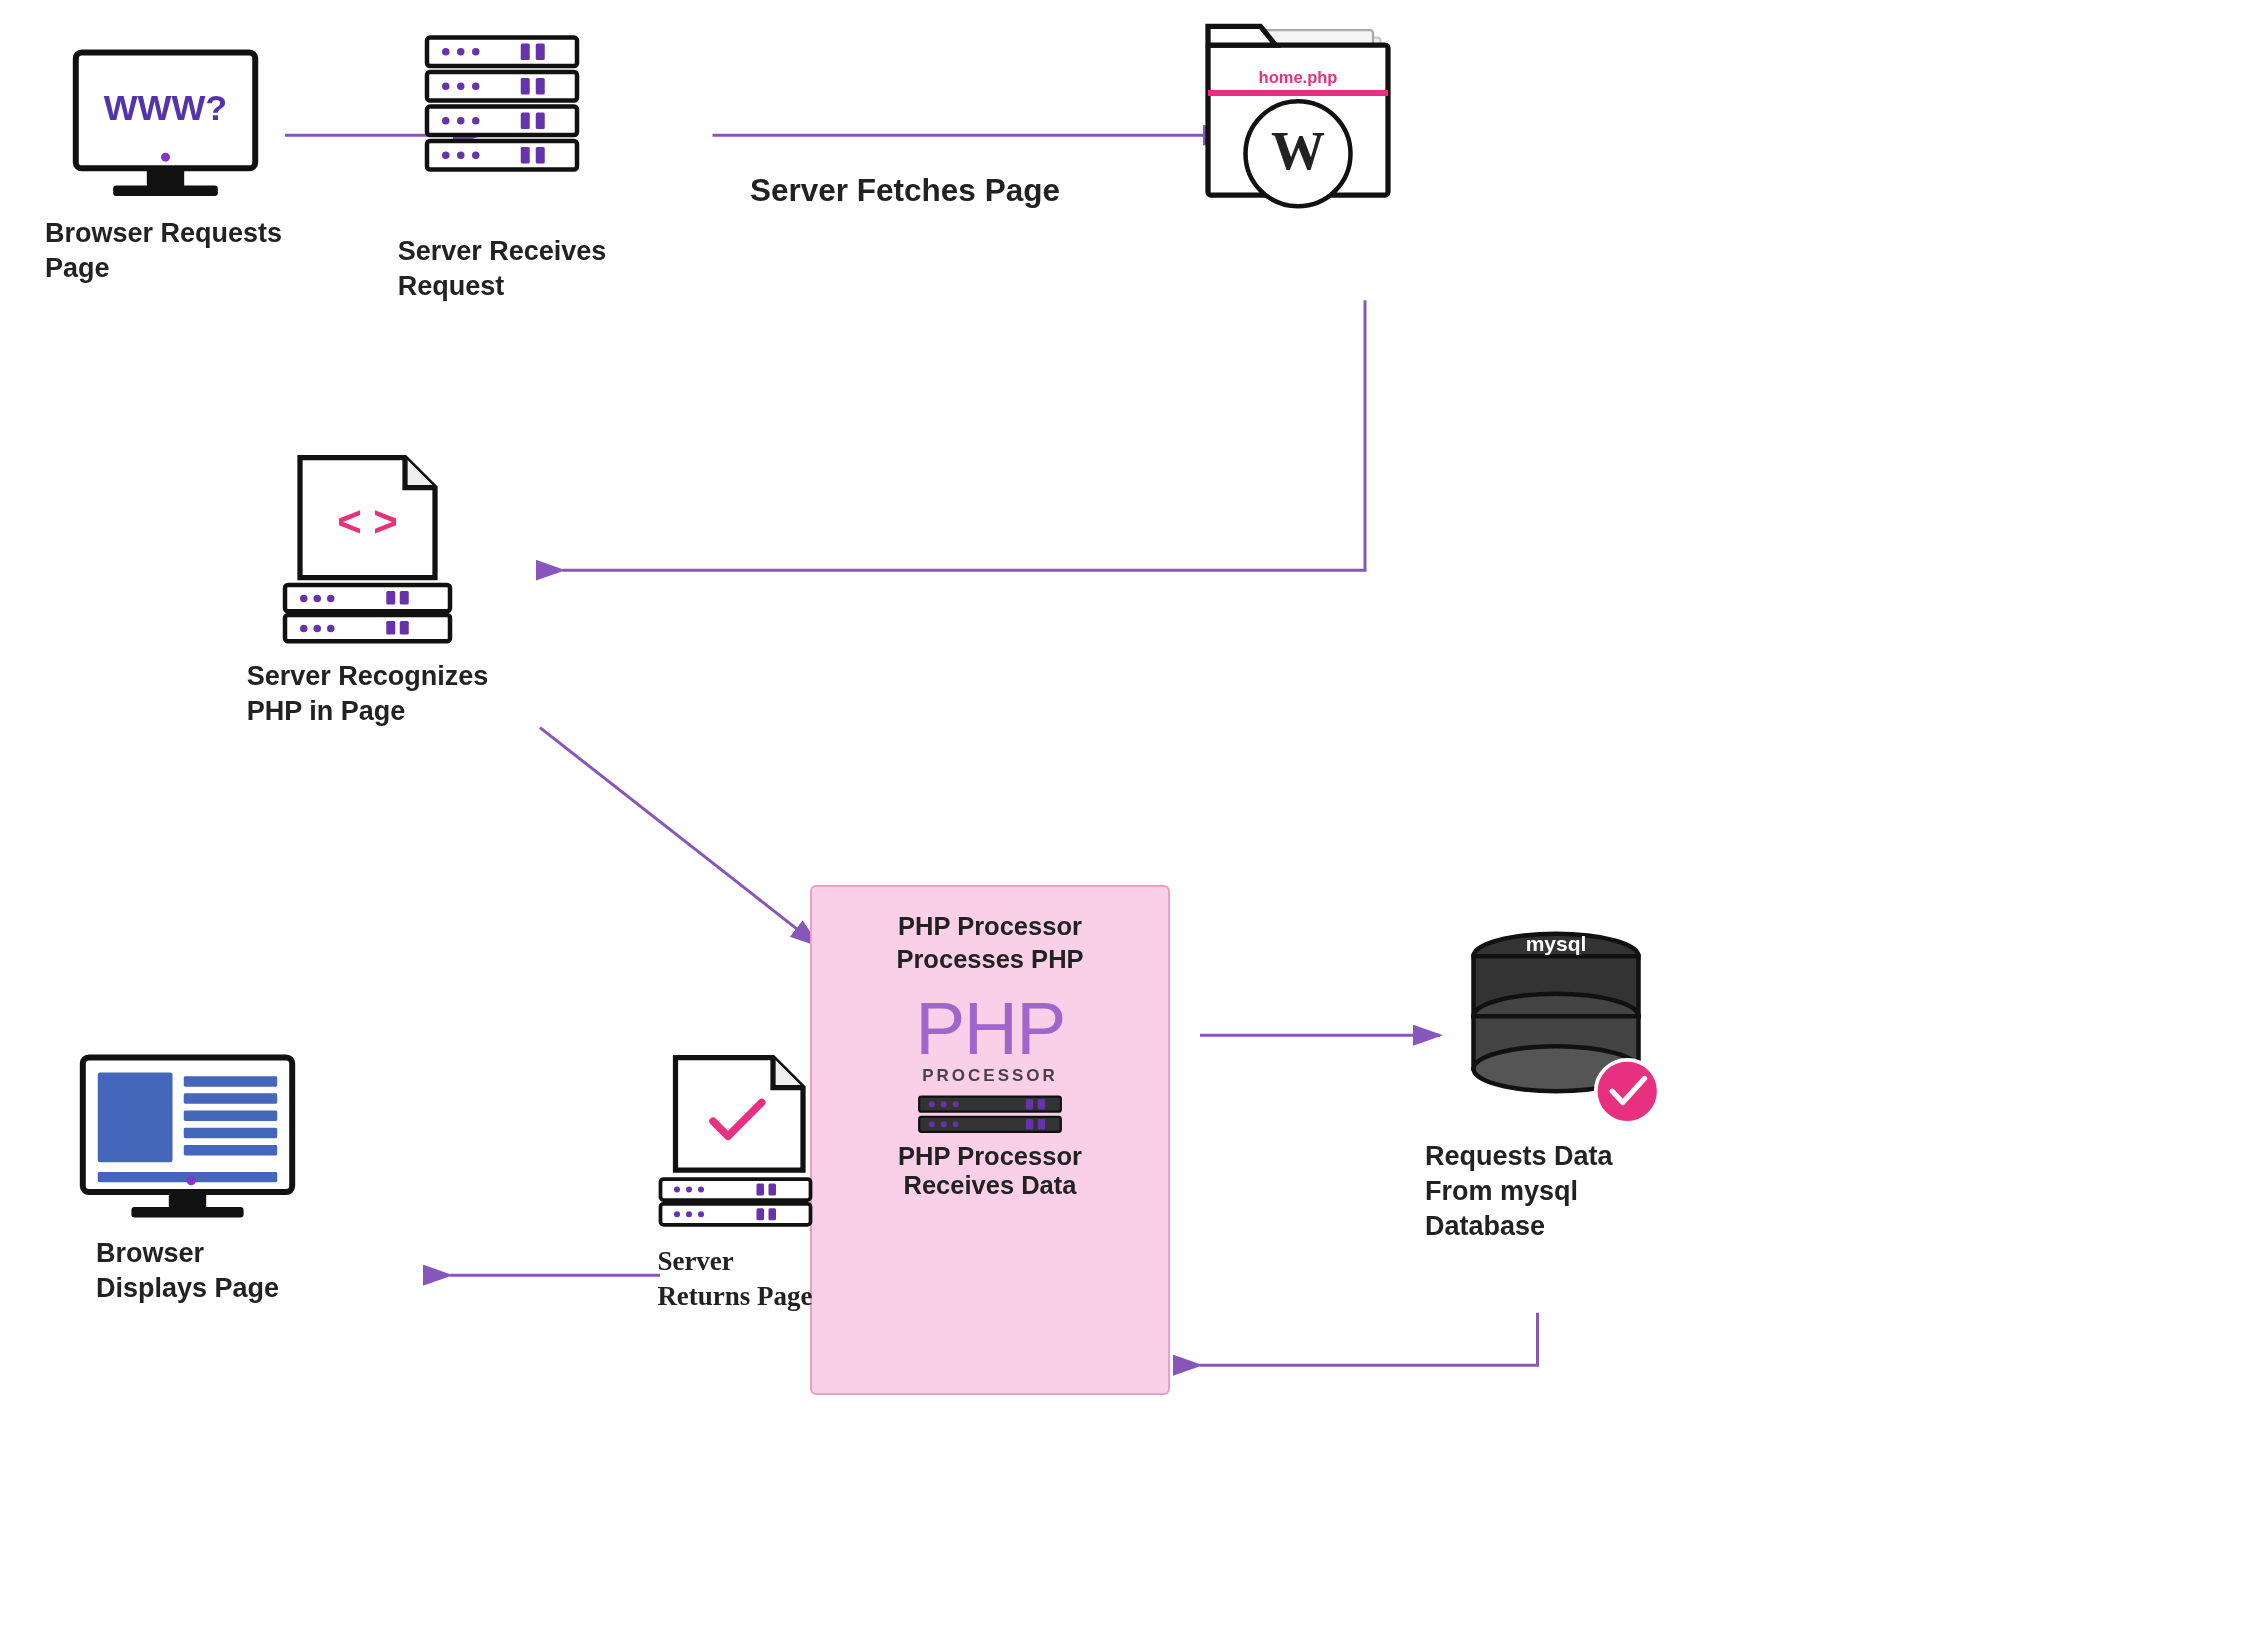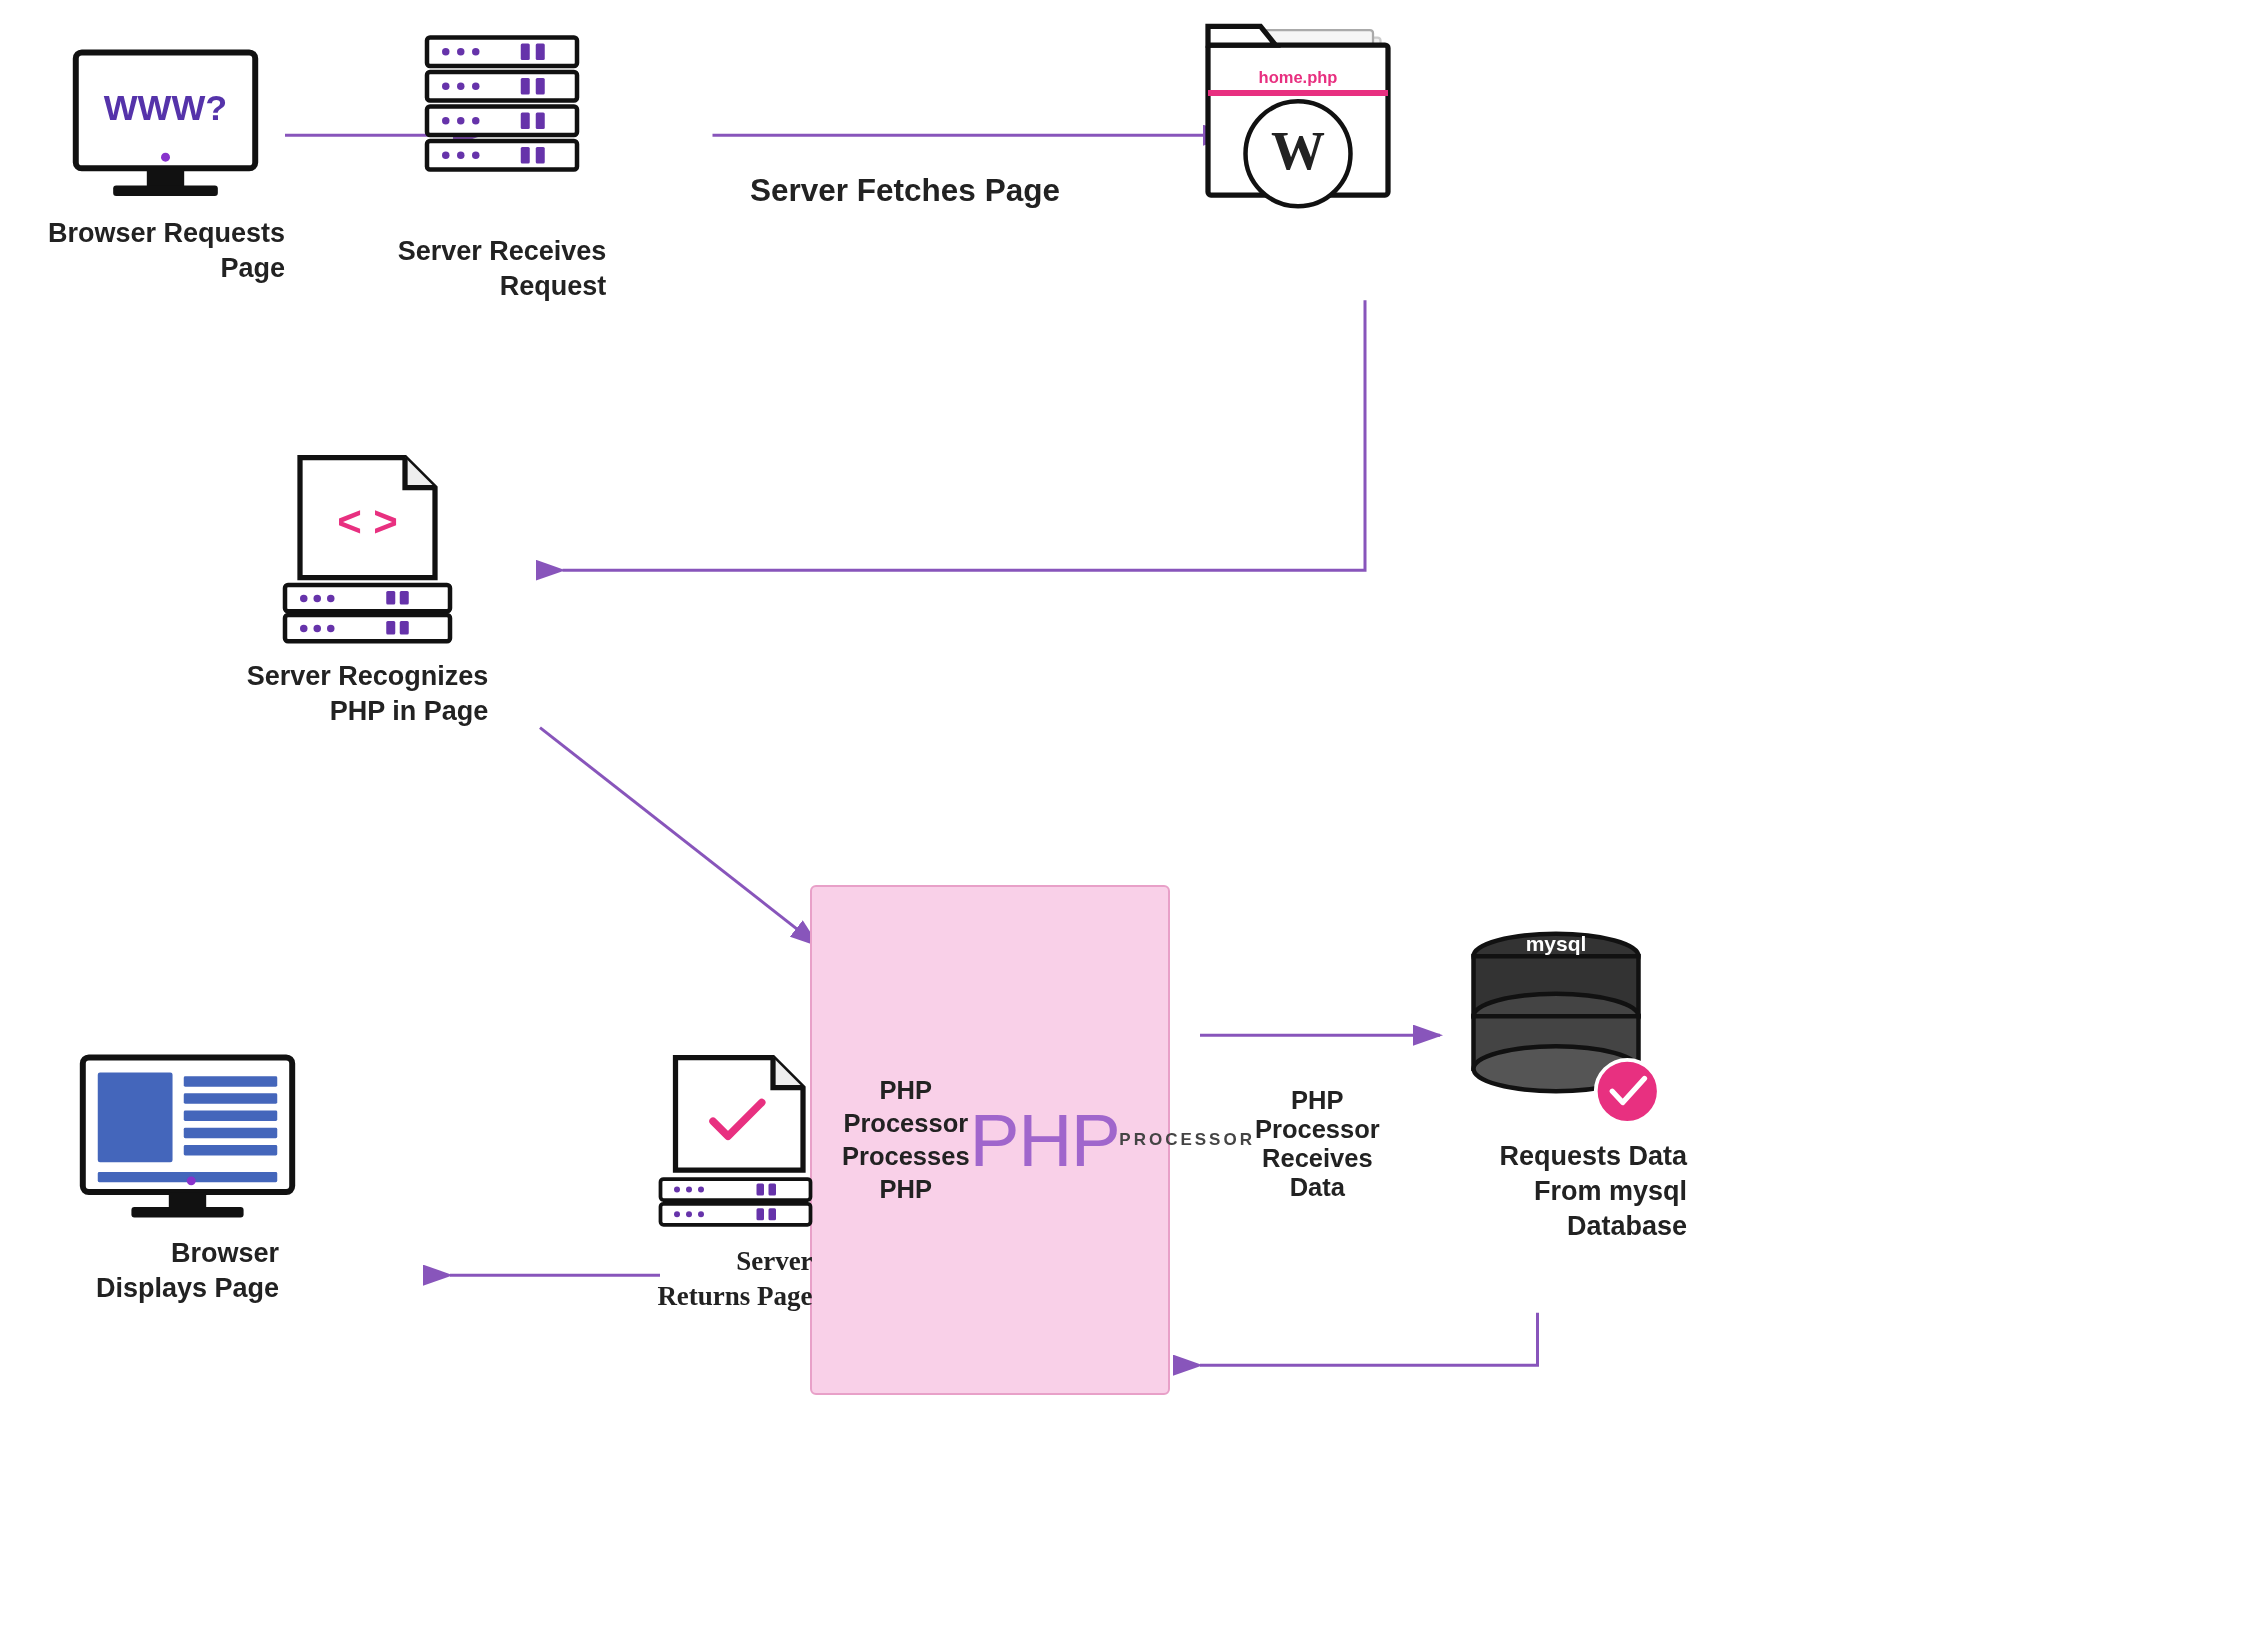--- a/index.html
+++ b/index.html
@@ -15,21 +15,21 @@
       position: absolute;
       top: 0; left: 0;
       width: 2250px;
       height: 1645px;
     }
     .node {
       position: absolute;
       display: flex;
       flex-direction: column;
       align-items: center;
-      text-align: right;
+      text-align: left;
     }
     .node-label {
       font-size: 27px;
       font-weight: bold;
       color: #222;
       margin-top: 13.5px;
       line-height: 1.3;
     }
     
     .arrows-svg {
@@ -39,21 +39,21 @@
       height: 1645px;
       pointer-events: none;
     }
     
     .php-box {
       position: absolute;
       background: #f9d0e8;
       border: 2.2px solid #e8a0c8;
       border-radius: 6px;
       display: flex;
-      flex-direction: row;
+      flex-direction: column;
       align-items: center;
       padding: 22.5px 30px;
     }
     .php-box-title {
       font-size: 25.5px;
       font-weight: bold;
       color: #222;
       text-align: center;
       line-height: 1.3;
     }

